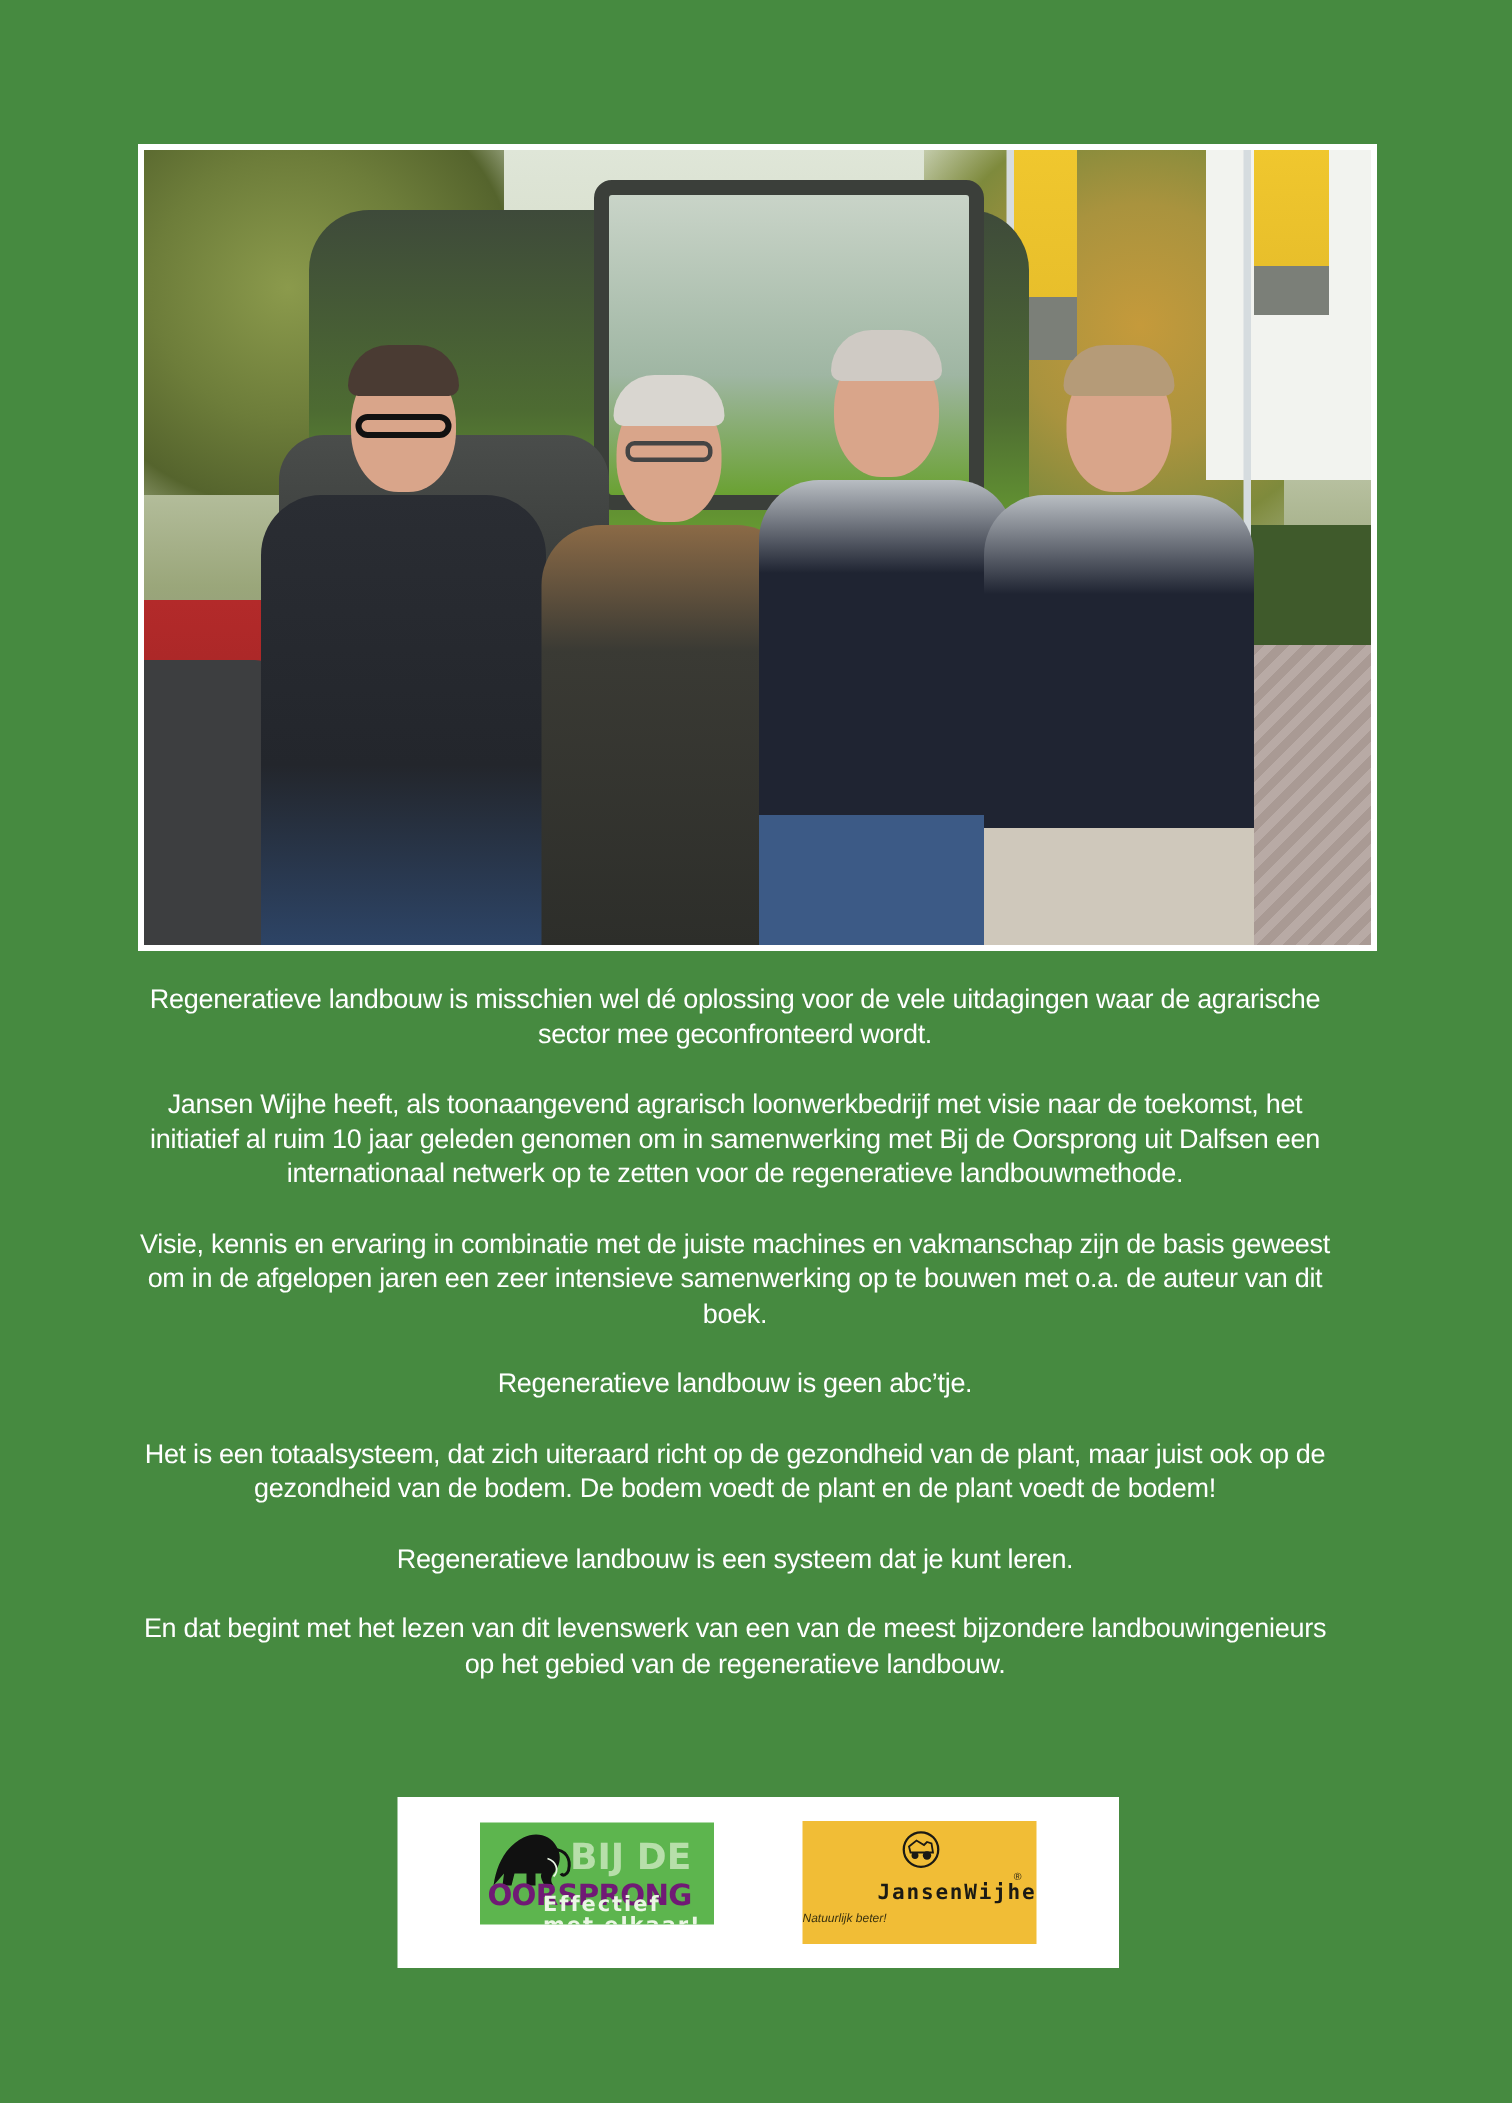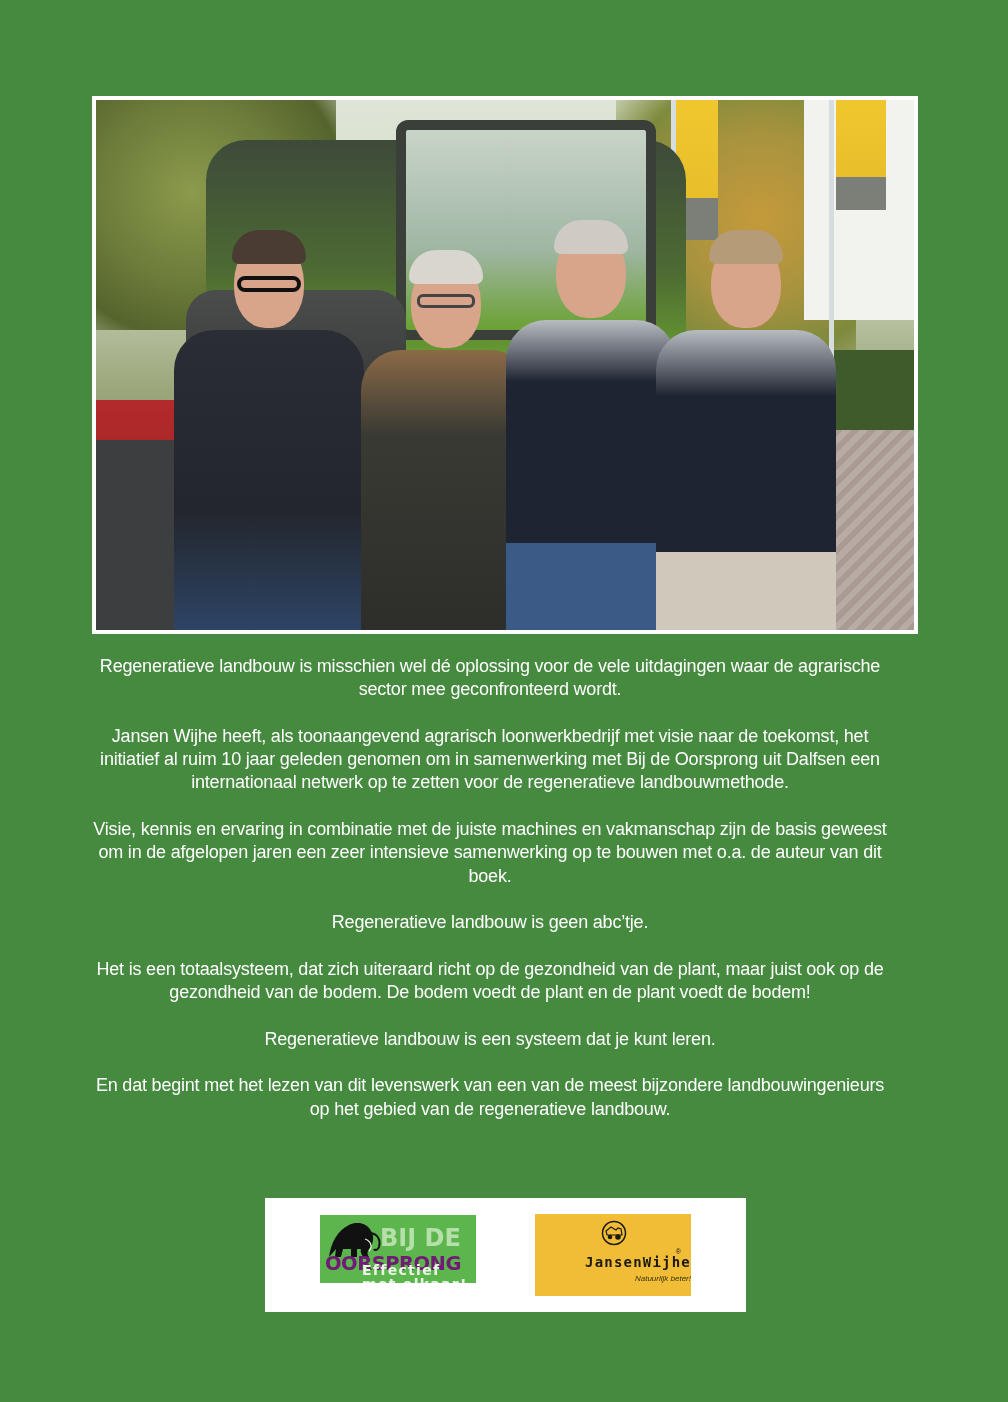--- a/index.html
+++ b/index.html
@@ -237,21 +237,21 @@
       right: 10px;
       top: 34px;
       font-size: 7px;
       color: #1b1a14;
     }
     .logo-jw .slogan {
       position: absolute;
       left: 0;
       right: 0;
       top: 60px;
-      text-align: right;
+      text-align: left;
       font-family: "Liberation Sans", sans-serif;
       font-style: italic;
       font-size: 8px;
       line-height: 10px;
       color: #3a3210;
     }
   </style>
 </head>
 <body>
 

